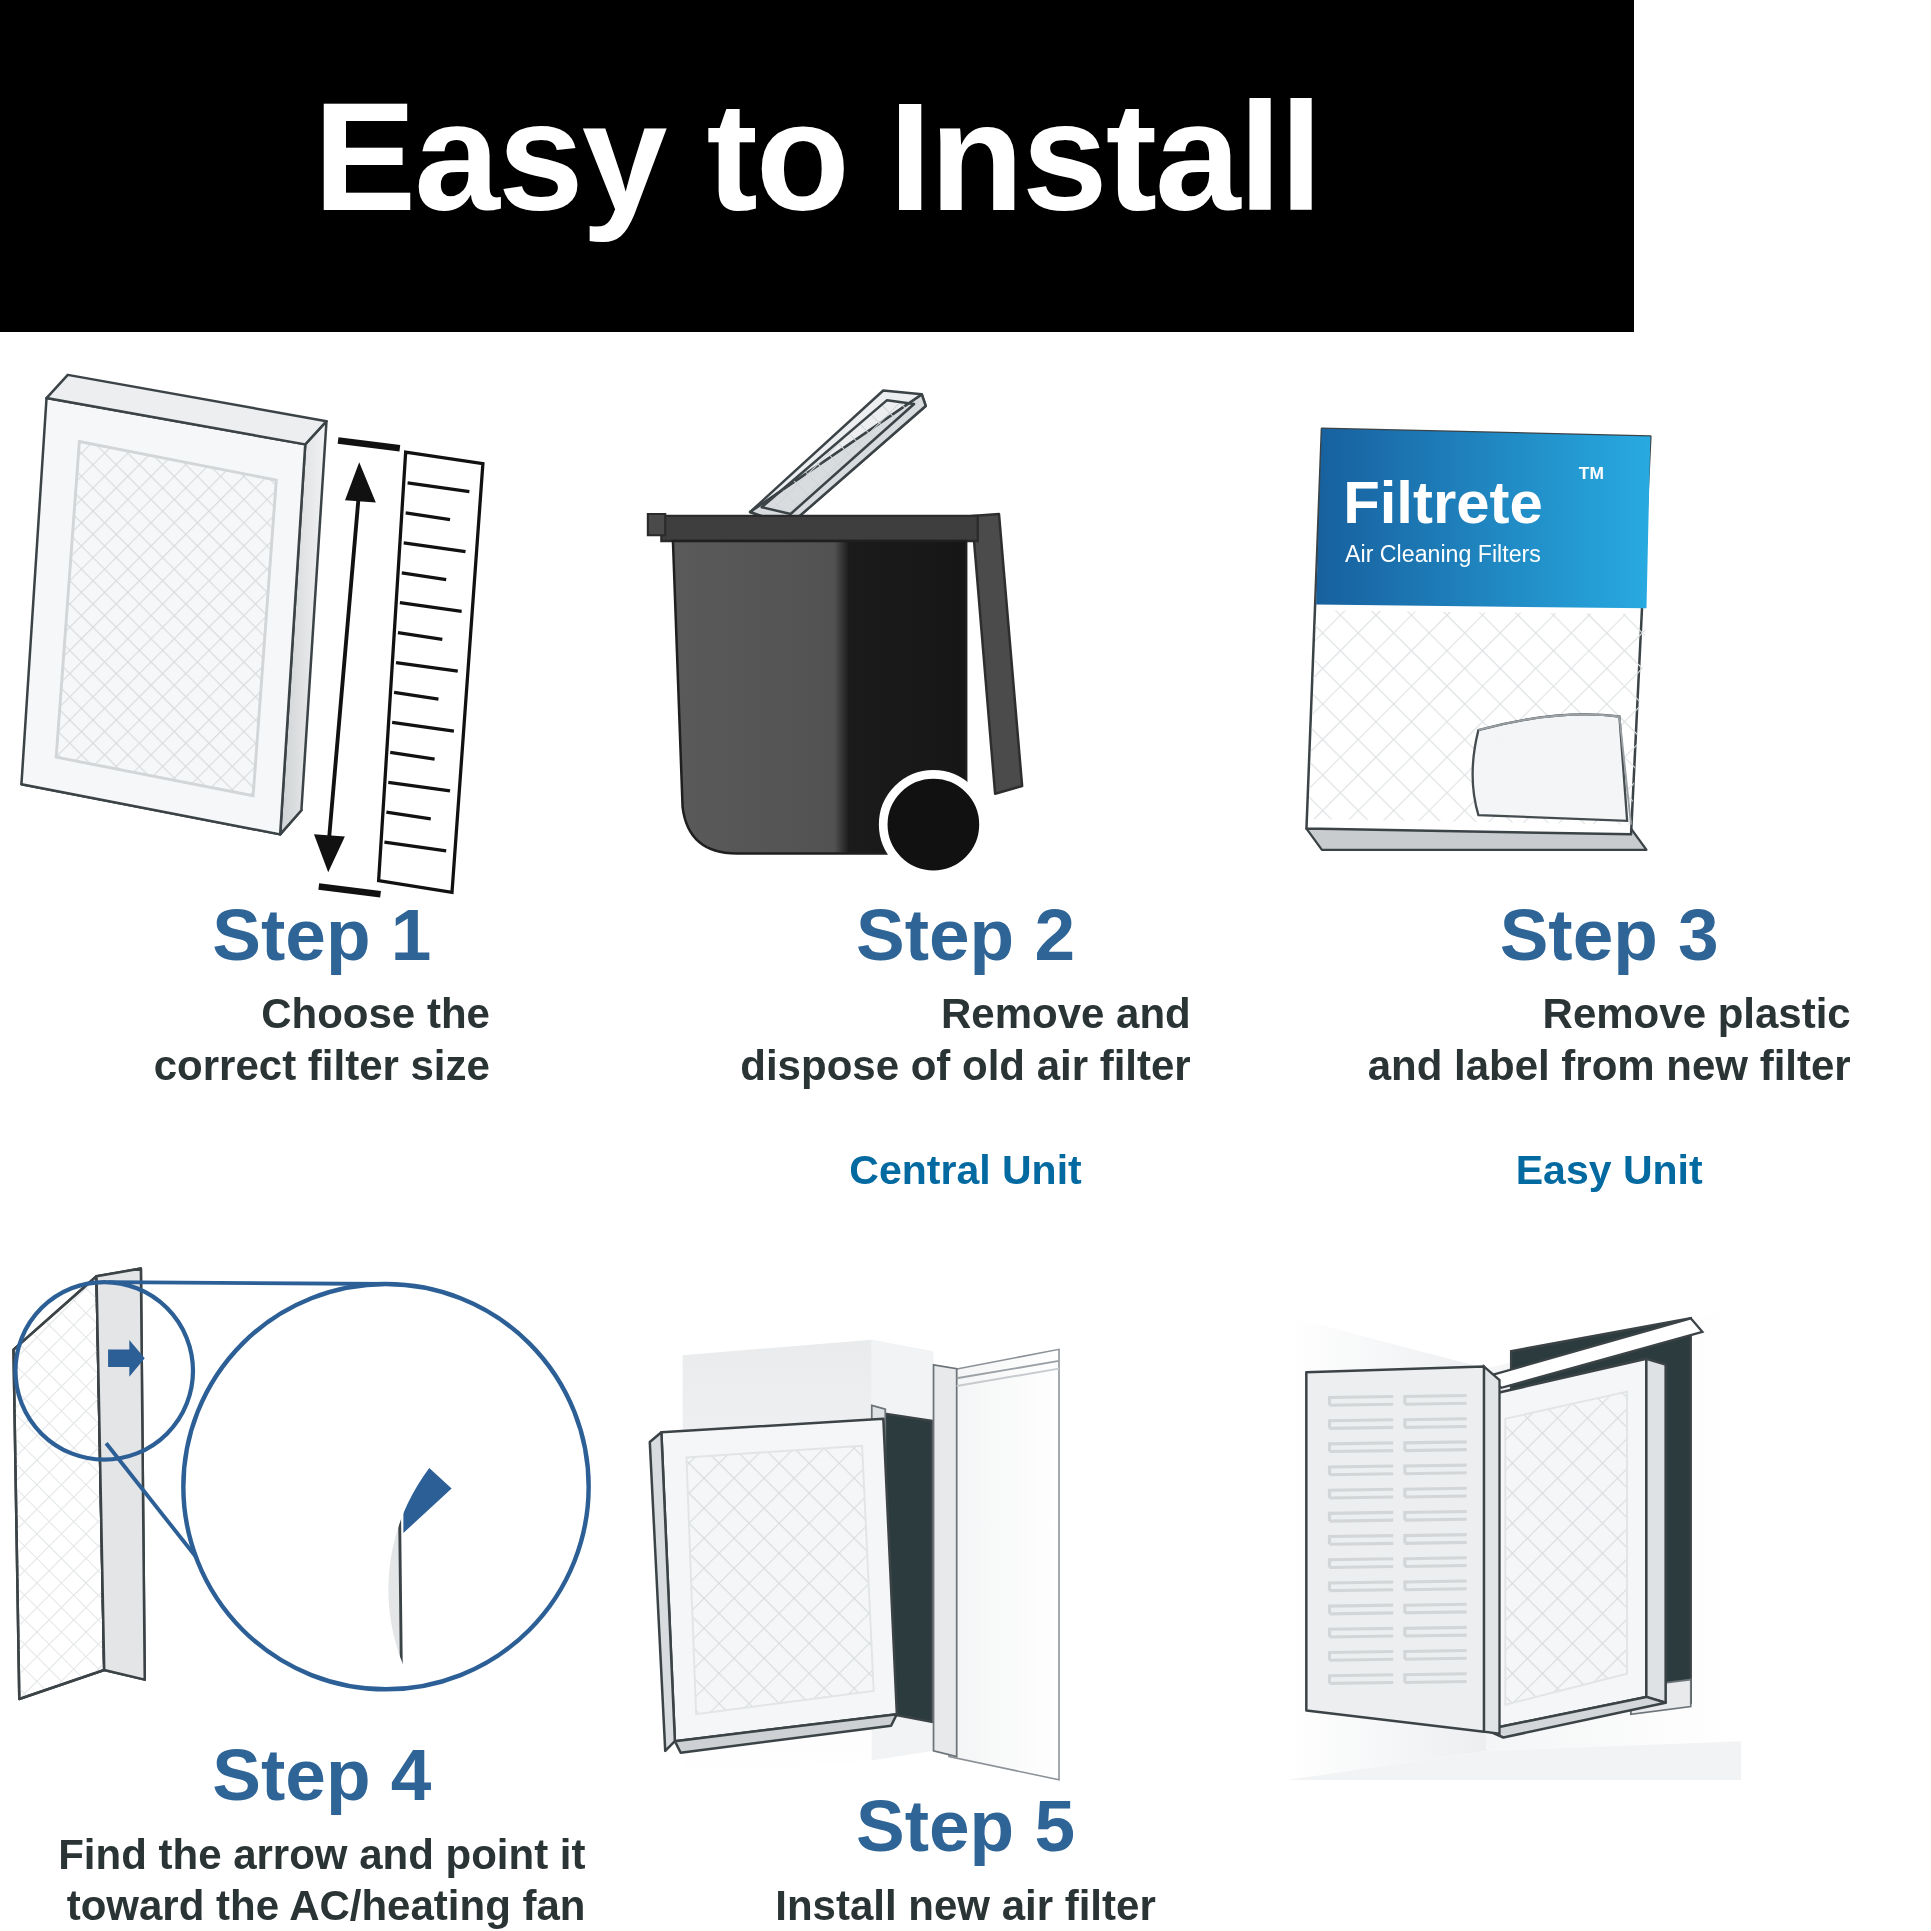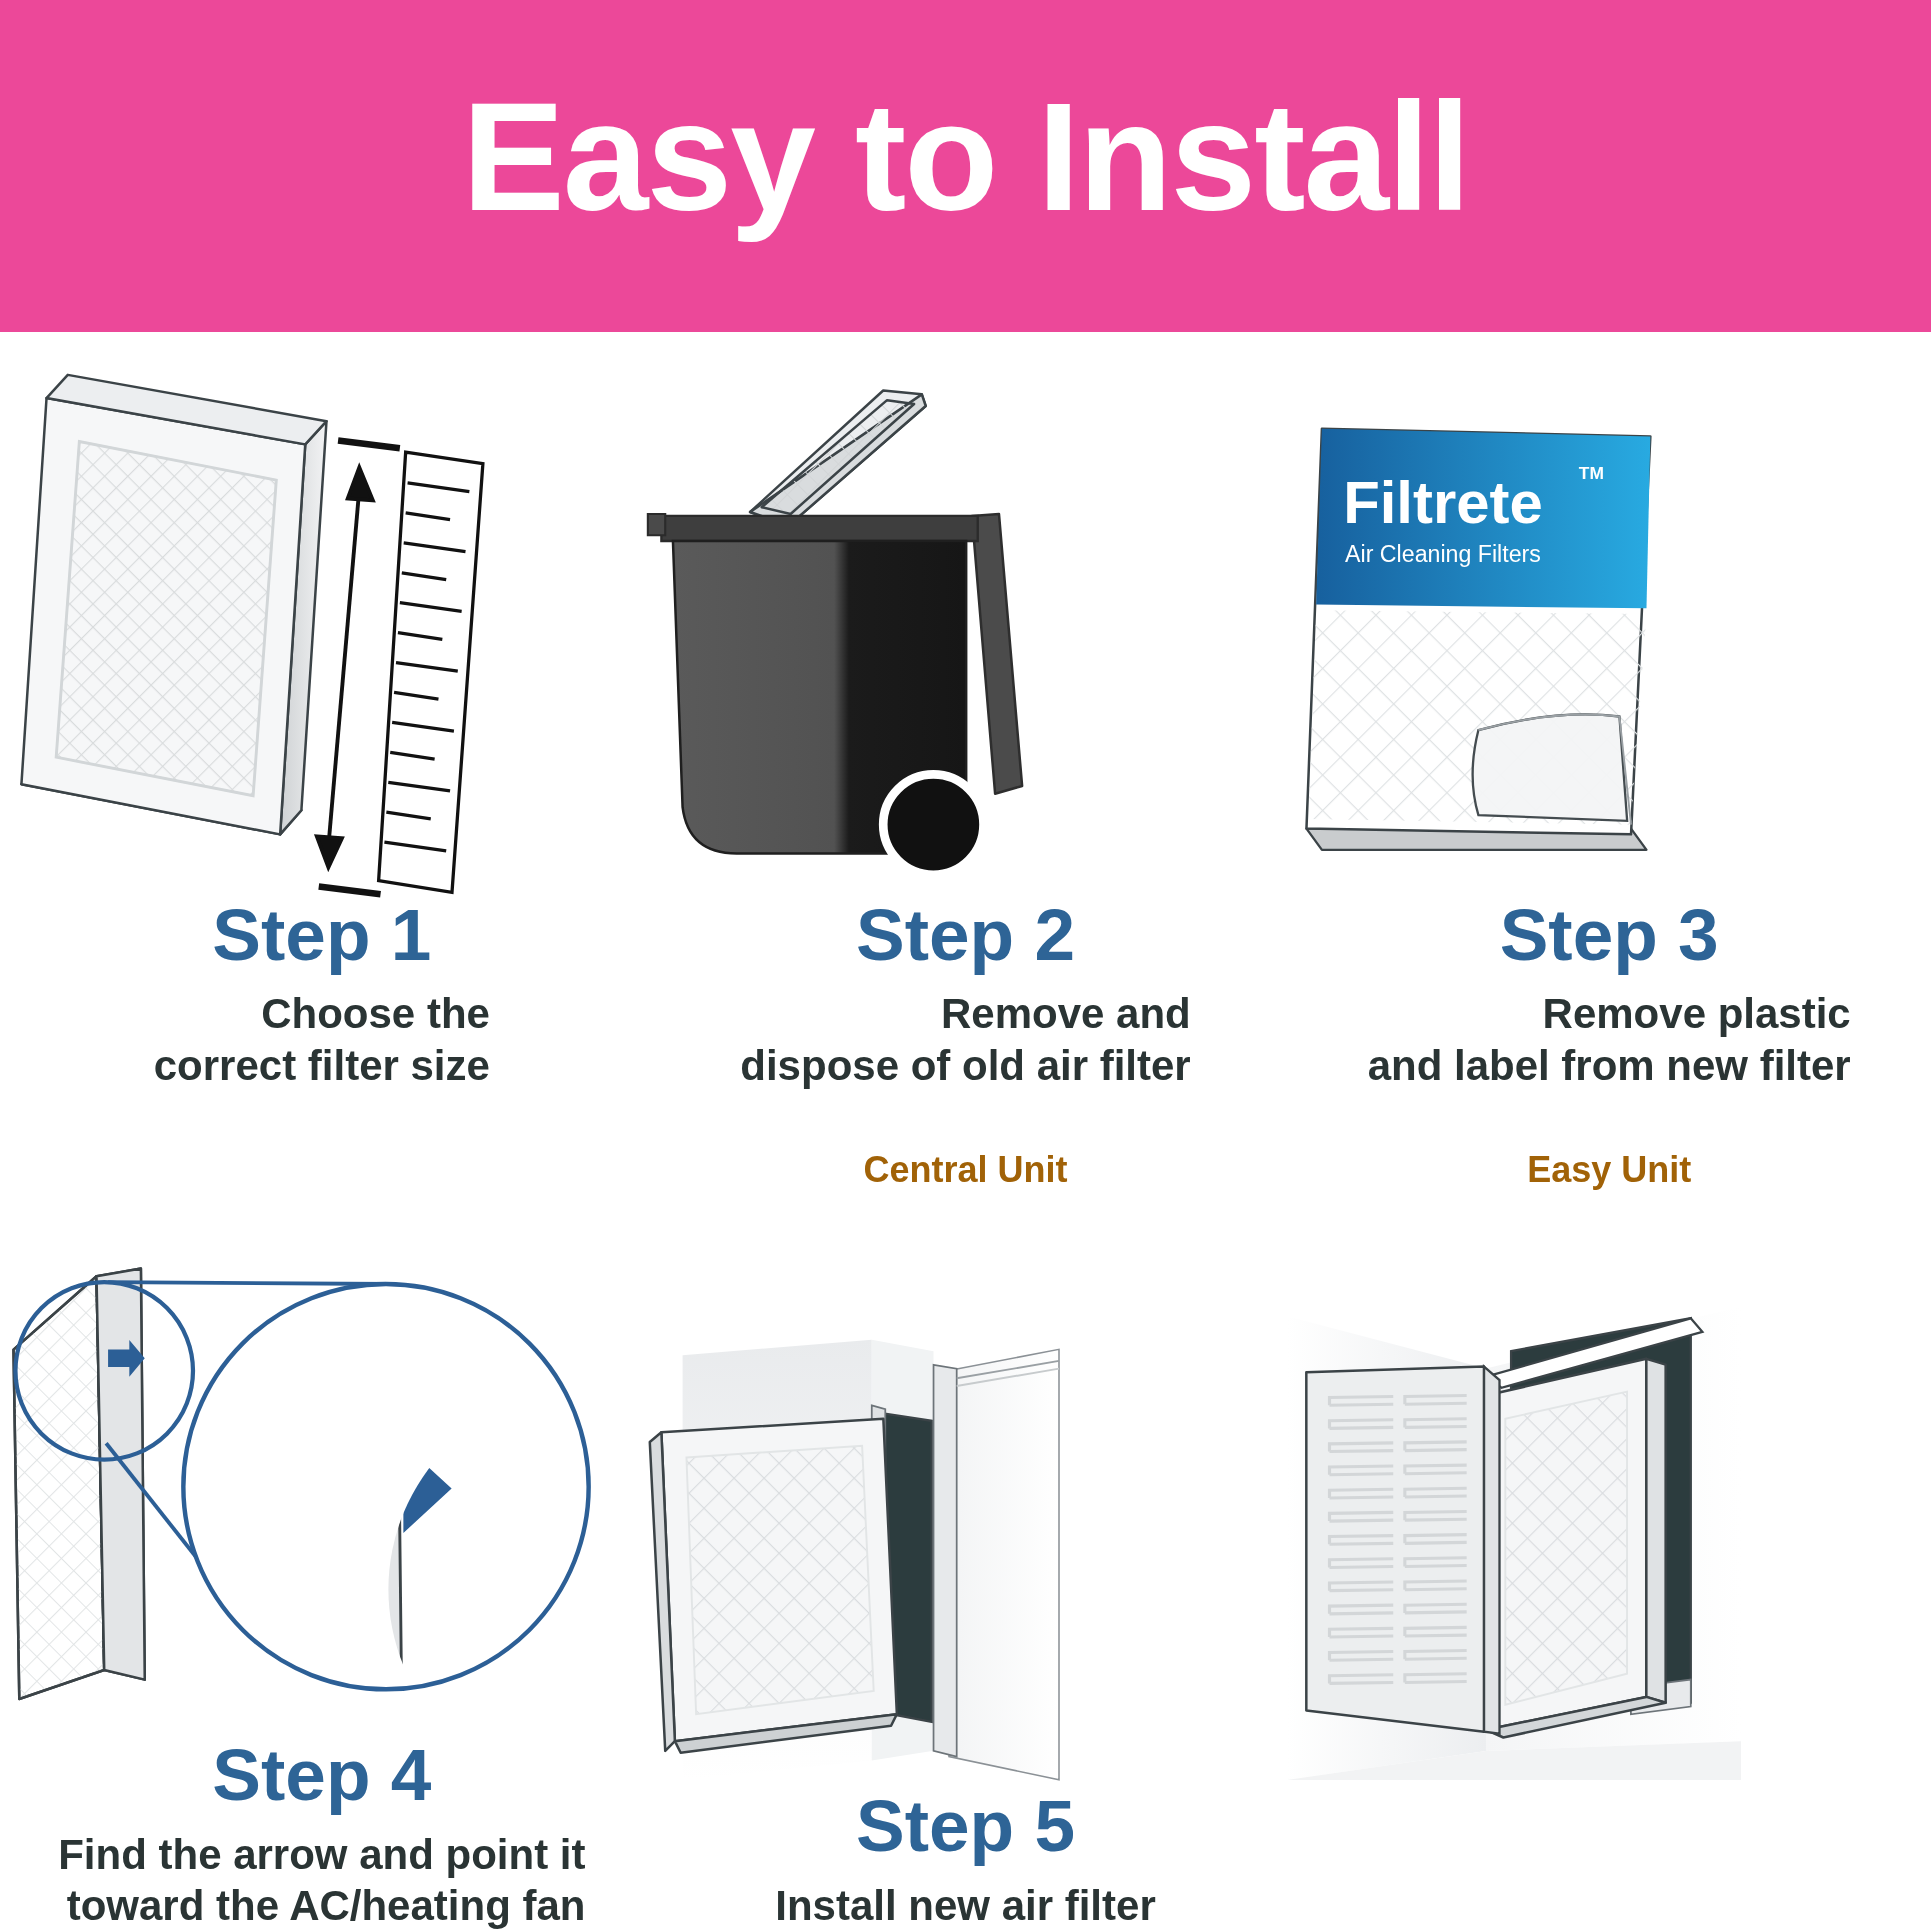--- a/index.html
+++ b/index.html
@@ -6,22 +6,22 @@
   html,body { width:1931px; height:1931px; }
   body {
     background:#ffffff;
     font-family:"Liberation Sans", sans-serif;
     overflow:hidden;
   }
 
   
   .banner{
     position:absolute; left:0; top:0;
-    width:1931px; height:332px;
-    background:#ec4899;
+    width:1634px; height:332px;
+    background:#000000;
     display:flex; align-items:center; justify-content:center;
   }
   .banner-title{
     color:#ffffff;
     font-size:154px;
     font-weight:bold;
     letter-spacing:-1.9px;
     line-height:1;
     padding-bottom:17.4px;
   }
@@ -42,22 +42,22 @@
   }
 
   .art{
     width:100%;
     display:flex; align-items:flex-end; justify-content:flex-start;
   }
   .row-1 .art{ height:541px; }
   .row-2 .art{ height:579px; }
 
   .unit-label{
-    color:#a16207;
-    font-size:36px;
+    color:#0369a1;
+    font-size:41px;
     font-weight:bold;
     text-align:center;
     height:58px;
     line-height:54px;
   }
 
   .step-title{
     color:#2E6496;
     font-size:73px;
     font-weight:bold;

